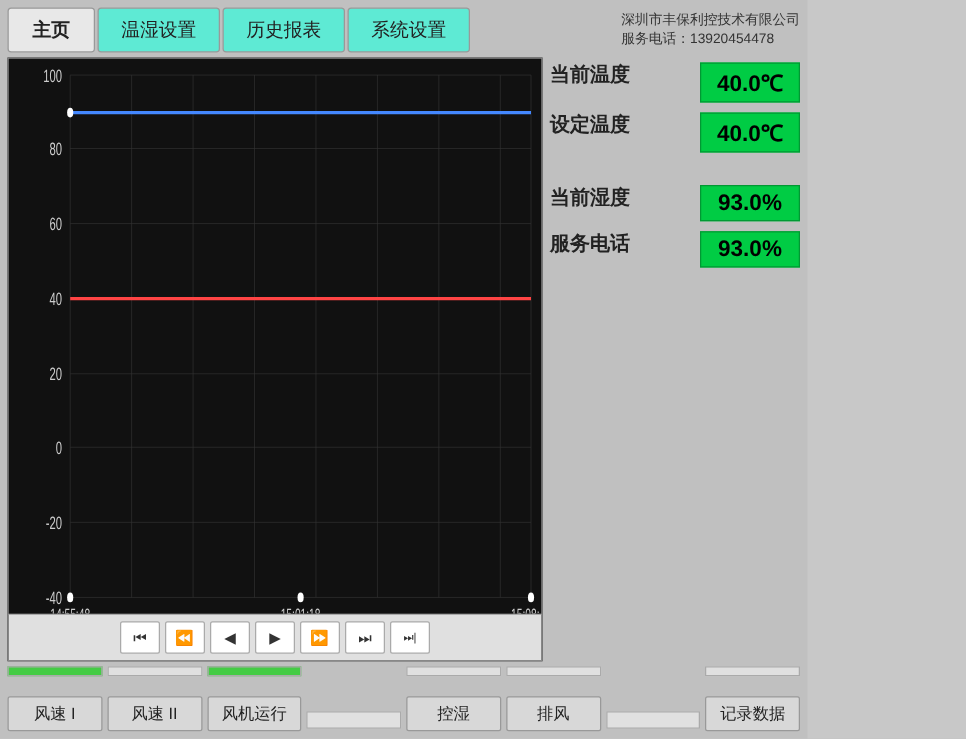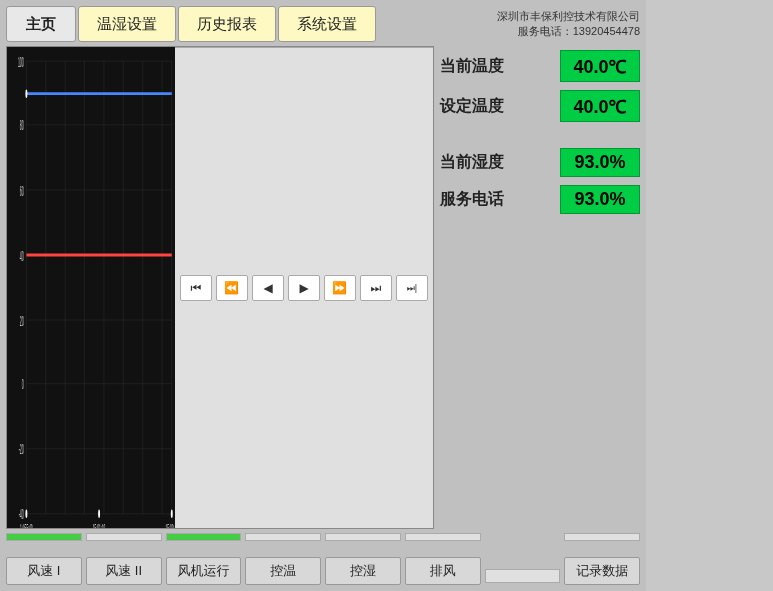--- a/index.html
+++ b/index.html
@@ -23,42 +23,41 @@
 
     
     .nav-bar {
       display: flex;
       align-items: stretch;
       gap: 2px;
       height: 36px;
     }
 
     .nav-tab {
-      background: #fef9c3;
+      background: #5eead4;
       border: 1px solid #999;
       border-radius: 3px;
       padding: 0 18px;
       font-size: 15px;
       color: #222;
       cursor: pointer;
       display: flex;
       align-items: center;
       justify-content: center;
       min-width: 70px;
     }
     .nav-tab.active {
       background: #e8e8e8;
       font-weight: bold;
     }
 
     .company-info {
       margin-left: auto;
       display: flex;
       flex-direction: column;
-      align-items: flex-end;
       justify-content: center;
       font-size: 11px;
       color: #333;
       line-height: 1.4;
     }
 
     .datetime {
       display: flex;
       flex-direction: column;
       align-items: flex-end;
@@ -77,21 +76,21 @@
       min-height: 0;
     }
 
     
     .chart-container {
       flex: 1;
       background: #111;
       border: 1px solid #888;
       position: relative;
       display: flex;
-      flex-direction: row;
+      flex-direction: column;
     }
 
     .chart-area {
       flex: 1;
       position: relative;
       overflow: hidden;
     }
 
     .chart-svg {
       width: 100%;
@@ -126,21 +125,21 @@
     .right-panel {
       width: 200px;
       display: flex;
       flex-direction: column;
       gap: 6px;
       padding-top: 4px;
     }
 
     .sensor-row {
       display: flex;
-      align-items: center;
+      align-items: flex-start;
       justify-content: space-between;
       margin-bottom: 2px;
     }
 
     .sensor-label {
       font-size: 16px;
       color: #222;
       font-weight: bold;
     }
 
@@ -311,21 +310,20 @@
       <div class="status-btn">
         <div class="status-indicator"></div>
         <div class="status-label-btn">风速 II</div>
       </div>
       <div class="status-btn">
         <div class="status-indicator green"></div>
         <div class="status-label-btn">风机运行</div>
       </div>
       <div class="status-btn">
         <div class="status-indicator"></div>
-        <div class="status-label-btn">控温</div>
       </div>
       <div class="status-btn">
         <div class="status-indicator"></div>
         <div class="status-label-btn">控湿</div>
       </div>
       <div class="status-btn">
         <div class="status-indicator"></div>
         <div class="status-label-btn">排风</div>
       </div>
       <div class="status-btn">

